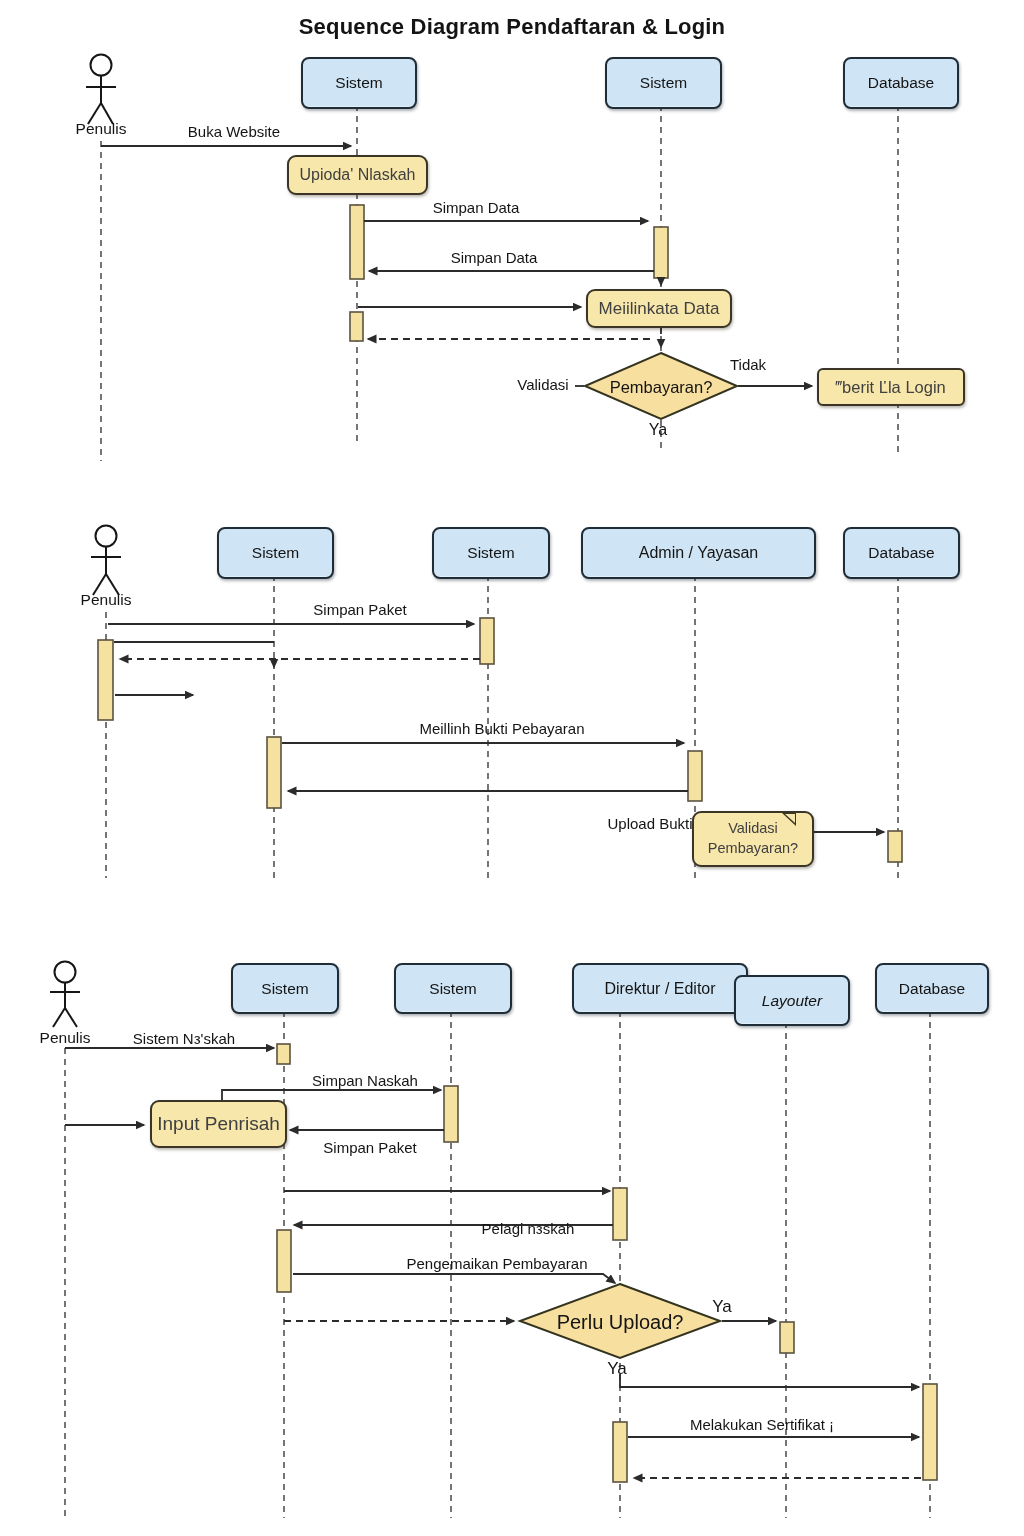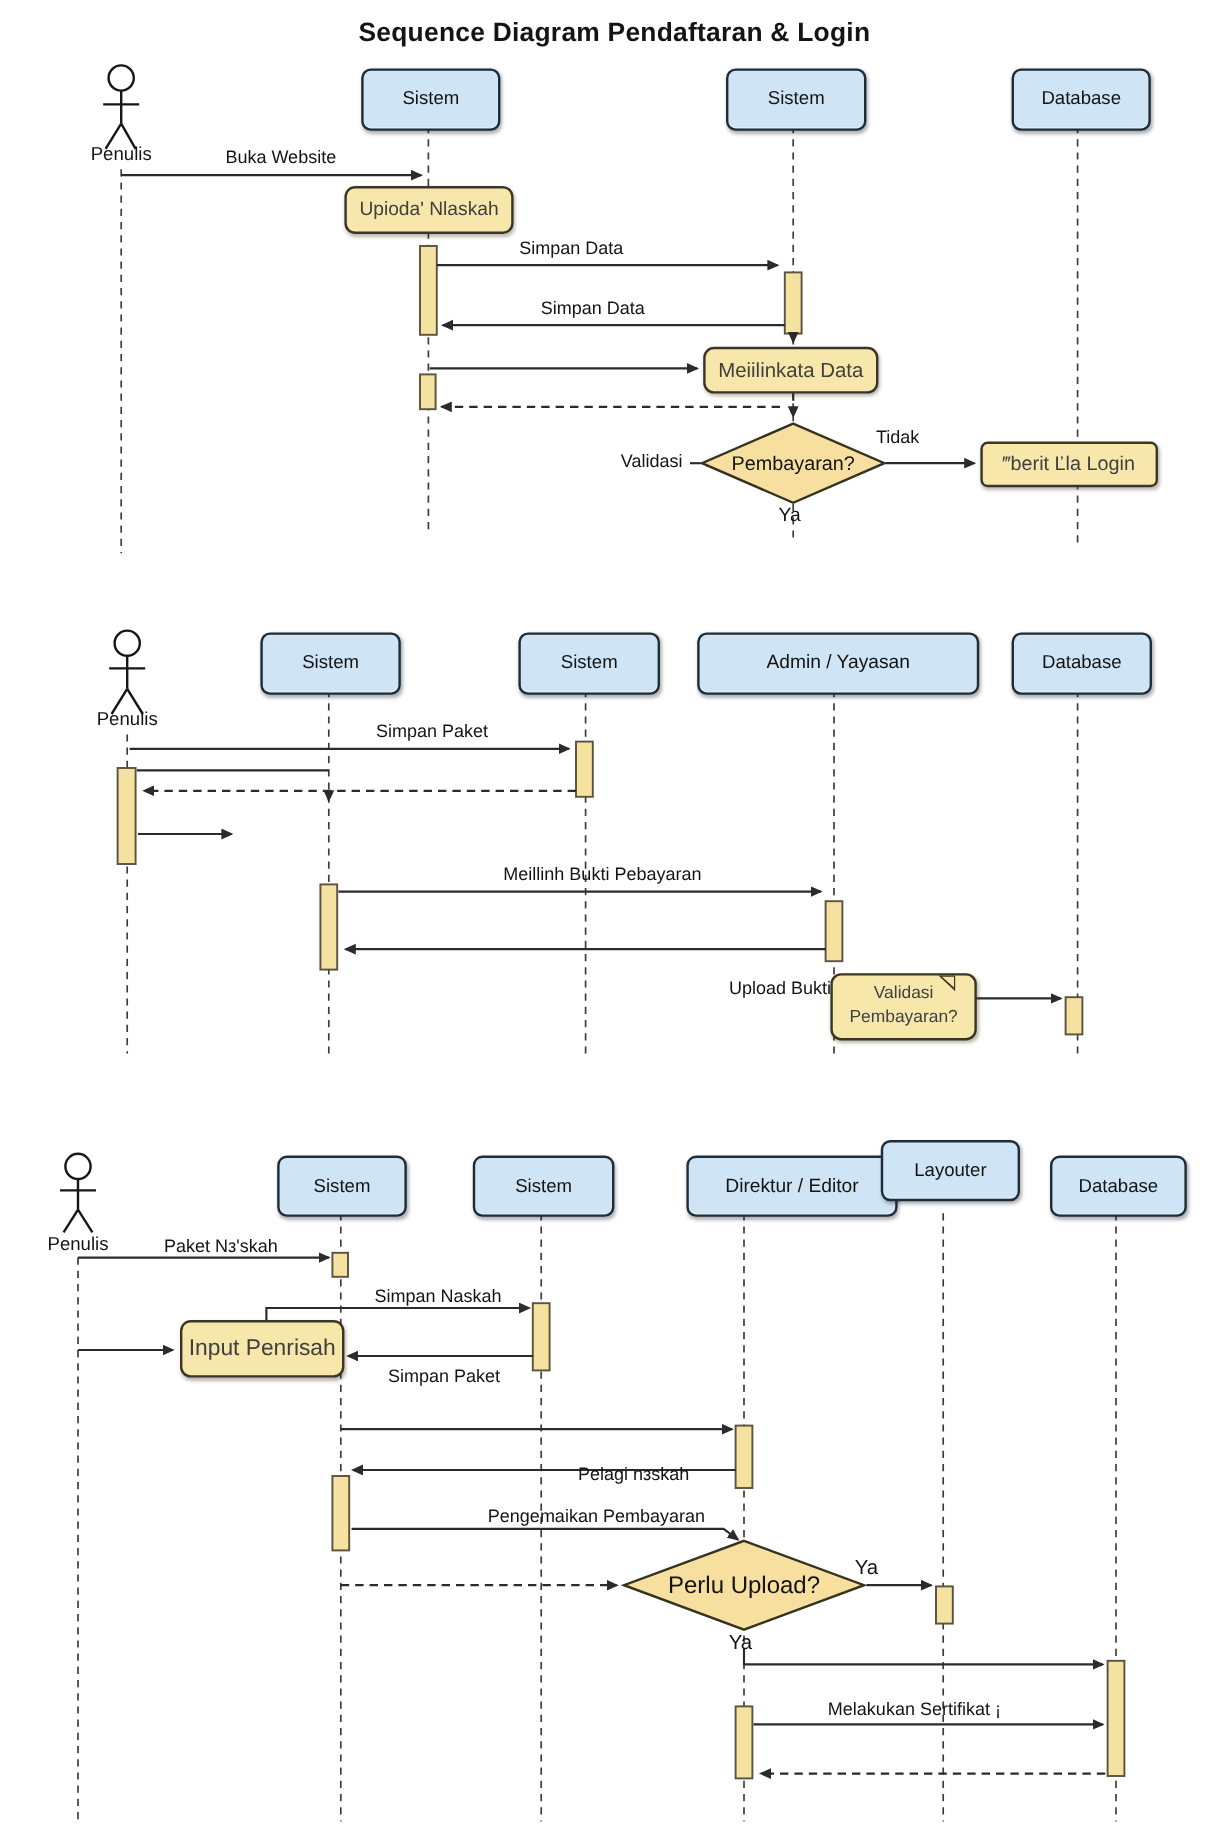--- a/index.html
+++ b/index.html
@@ -176,23 +176,23 @@
   <div class="note" style="left:692px;top:811px;width:118px;height:52px;font-size:14.5px;flex-direction:column;line-height:1.35;">
     <span>Validasi</span>
     <span>Pembayaran?</span>
   </div>
   <div class="fold" style="left:782px;top:813px;"></div>
 
   <div class="alabel" style="left:65px;top:1029px;">Penulis</div>
   <div class="pbox" style="left:231px;top:963px;width:104px;height:47px;">Sistem</div>
   <div class="pbox" style="left:394px;top:963px;width:114px;height:47px;">Sistem</div>
   <div class="pbox" style="left:537px;top:963px;width:172px;height:47px;font-size:16px;margin-left:35px;">Direktur / Editor</div>
-  <div class="pbox" style="left:734px;top:950px;width:112px;height:47px;">Layouter</div>
+  <div class="pbox" style="left:734px;top:975px;width:112px;height:47px;font-style:italic;">Layouter</div>
   <div class="pbox" style="left:875px;top:963px;width:110px;height:47px;">Database</div>
-  <div class="msg" style="left:184px;top:1030px;">Paket Nз'skah</div>
+  <div class="msg" style="left:184px;top:1030px;">Sistem Nз'skah</div>
   <div class="msg" style="left:365px;top:1072px;">Simpan Naskah</div>
   <div class="note big" style="left:150px;top:1100px;width:133px;height:44px;">Input Penrisah</div>
   <div class="msg" style="left:370px;top:1139px;">Simpan Paket</div>
   <div class="msg" style="left:528px;top:1172px;margin-top:48px;">Pelagi nзskah</div>
   <div class="msg" style="left:497px;top:1255px;">Pengemaikan Pembayaran</div>
   <div class="dtext" style="left:620px;top:1322px;font-size:20px;">Perlu Upload?</div>
   <div class="msg" style="left:722px;top:1297px;font-size:17px;">Ya</div>
   <div class="msg" style="left:617px;top:1359px;font-size:17px;">Ya</div>
   <div class="msg" style="left:762px;top:1416px;">Melakukan Sertifikat ¡</div>
 

